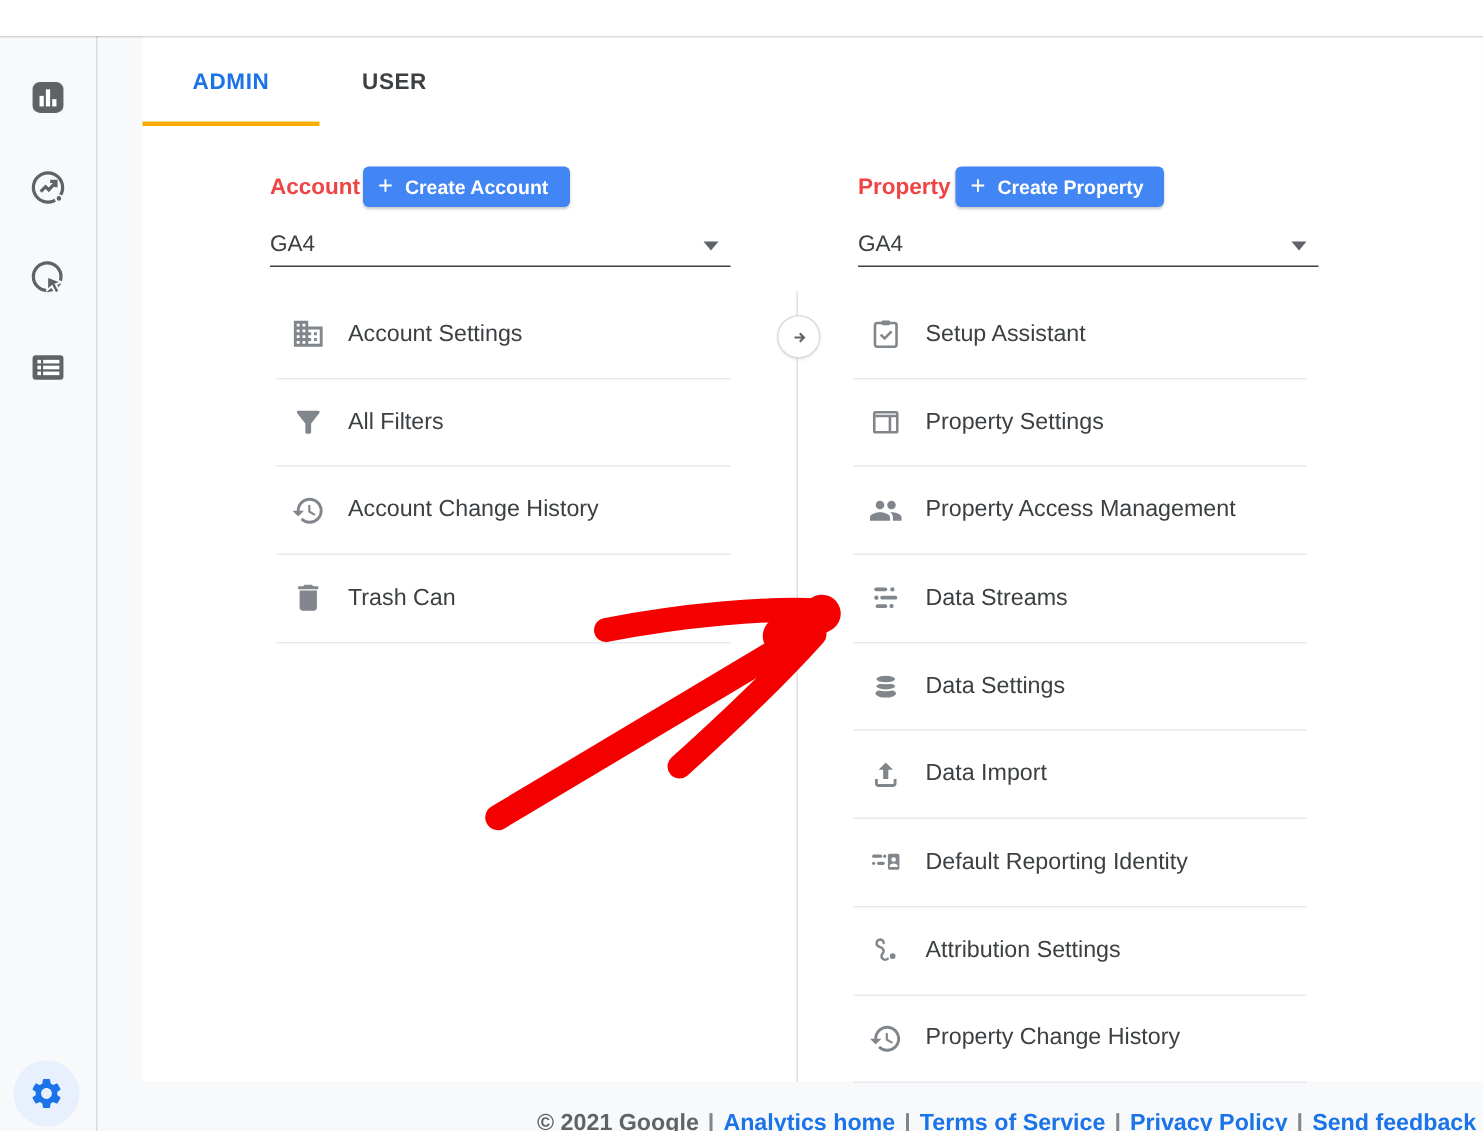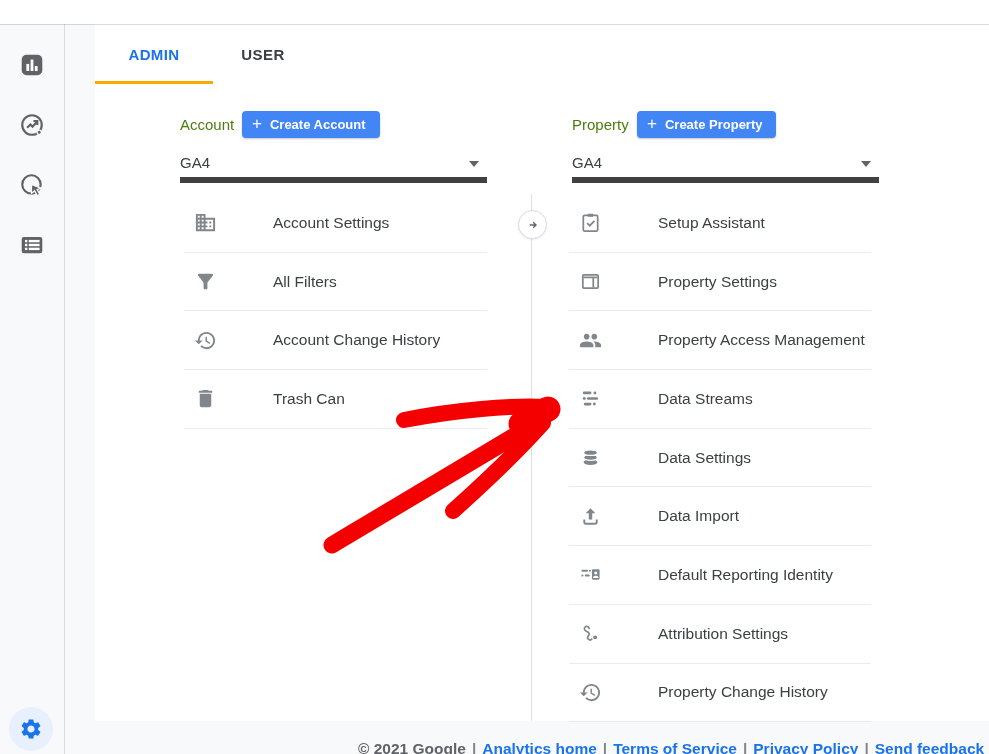--- a/index.html
+++ b/index.html
@@ -19,32 +19,32 @@
 
   
   .tabs{position:absolute;left:0;top:0;height:60px;display:flex;}
   .tab{height:60px;display:flex;align-items:center;justify-content:center;font-size:15px;font-weight:700;letter-spacing:.4px;color:#3c4043;cursor:pointer;}
   .tab.t0{width:118px;}
   .tab.t1{width:100px;}
   .tab.active{color:#1a73e8;}
   .tab-underline{position:absolute;left:0;top:57px;width:118px;height:3px;background:#f9ab00;}
 
   
-  .col-label{position:absolute;top:92px;font-size:15px;color:#4d7c0f;}
+  .col-label{position:absolute;top:92px;font-size:15px;color:#ef4444;font-weight:bold;}
   .create-btn{position:absolute;top:87px;height:27px;padding:0 14px 0 10px;background:#4285f4;border:none;border-radius:4px;color:#fff;font-family:"Liberation Sans",sans-serif;font-size:13px;font-weight:700;display:flex;align-items:center;gap:8px;cursor:pointer;box-shadow:0 1px 2px rgba(60,64,67,.3);}
   .create-btn .plus{font-size:17px;font-weight:400;line-height:1;position:relative;top:-1px;}
 
   
-  .selector{position:absolute;top:128px;height:25px;width:307px;border-bottom:6px solid #404040;font-size:15px;color:#3c4043;cursor:pointer;text-decoration:underline;}
+  .selector{position:absolute;top:128px;height:25px;width:307px;border-bottom:1px solid #404040;font-size:15px;color:#3c4043;cursor:pointer;text-decoration:underline;}
   .selector .val{position:absolute;left:0;top:2px;}
   .caret{position:absolute;right:8px;top:9px;width:0;height:0;border-left:5px solid transparent;border-right:5px solid transparent;border-top:6px solid #5f6368;}
 
   
   .menu-list{position:absolute;top:170px;}
-  .menu-row{height:57.7px;display:flex;align-items:center;padding-left:10px;border-bottom:1px solid #e8eaed;cursor:pointer;gap:41px;}
+  .menu-row{height:57.7px;display:flex;align-items:center;padding-left:10px;border-bottom:1px solid #e8eaed;cursor:pointer;}
   .menu-row .ic{width:23px;height:23px;color:#80868b;flex:0 0 23px;margin-right:15px;}
   .menu-row .ic svg{width:23px;height:23px;display:block;}
   .menu-row .lbl{font-size:15.5px;color:#3c4043;white-space:nowrap;}
 
   
   .mid-divider{position:absolute;left:436px;top:170px;width:1px;height:527px;background:#e0e0e0;}
   .move-btn{position:absolute;left:423px;top:186px;width:27px;height:27px;border-radius:50%;background:#fff;border:1px solid #dadce0;box-shadow:0 1px 2px rgba(0,0,0,.08);display:flex;align-items:center;justify-content:center;cursor:pointer;}
   .move-btn svg{width:16px;height:16px;display:block;fill:#5f6368;}
 
   

